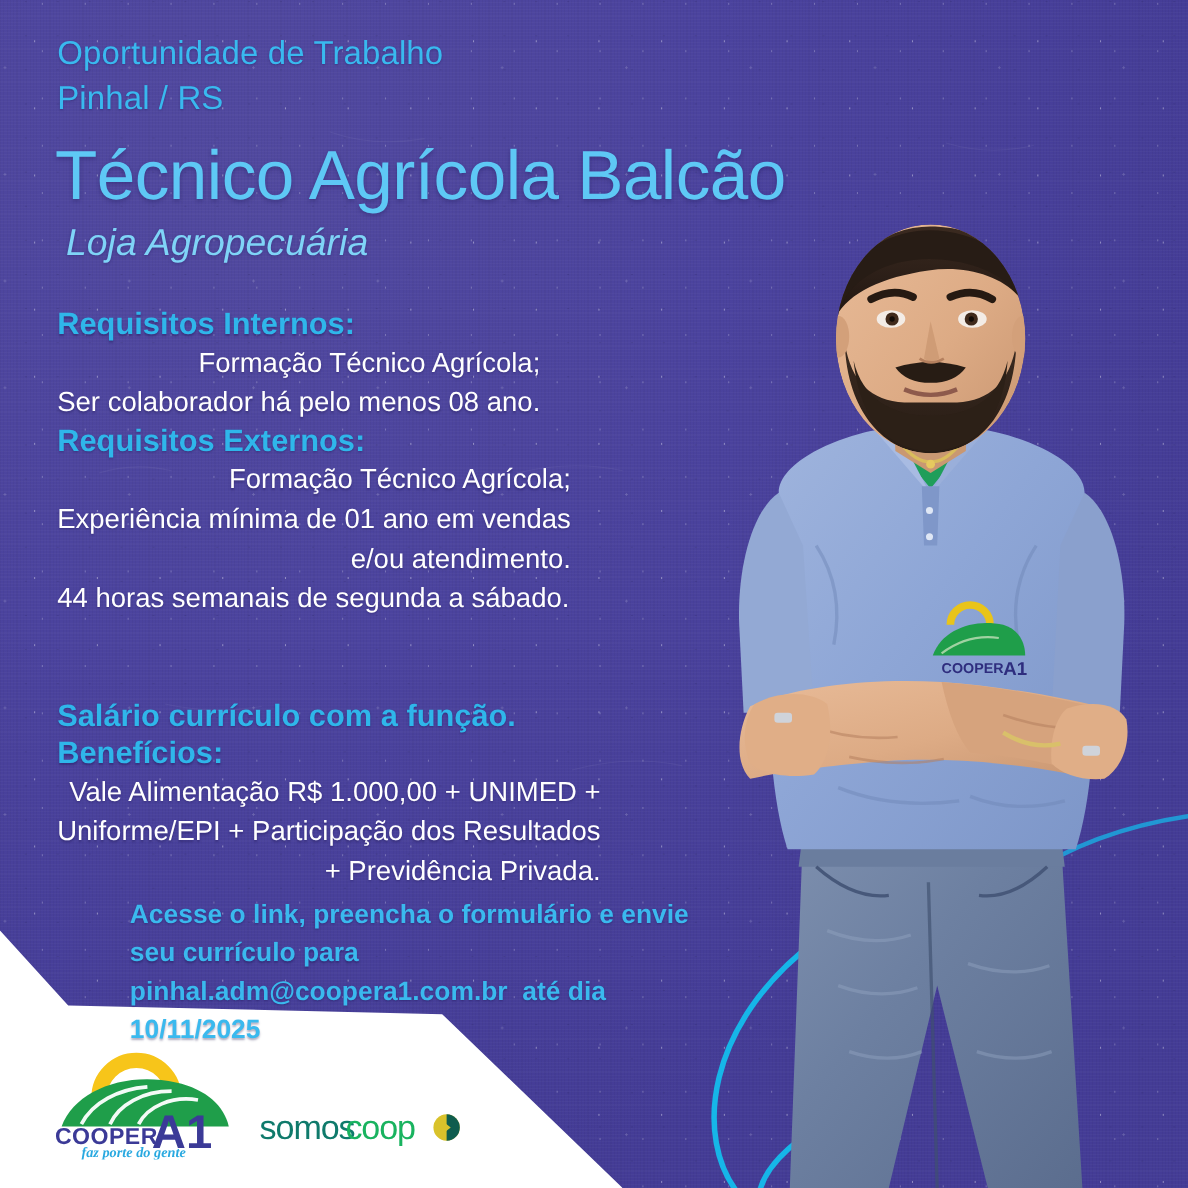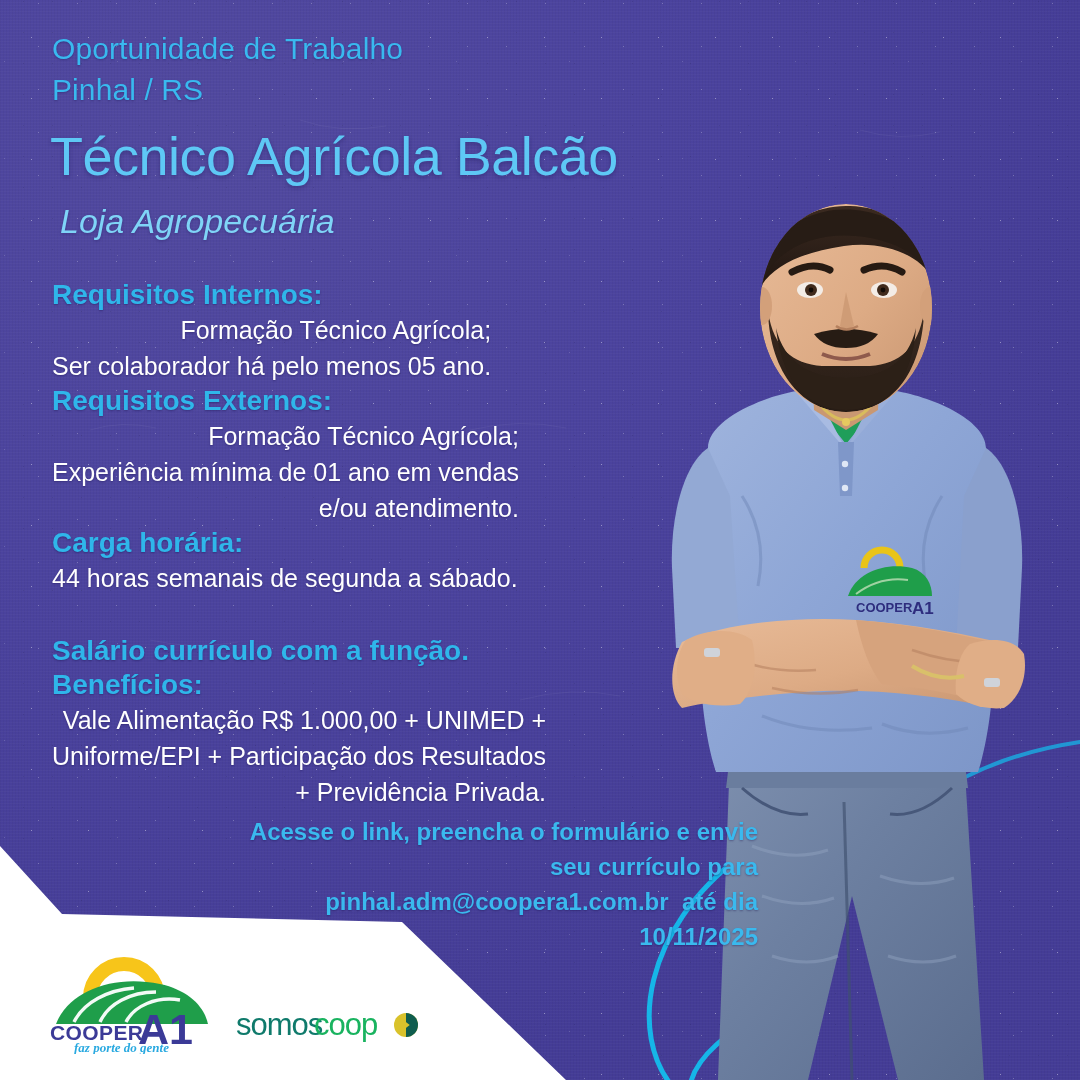--- a/index.html
+++ b/index.html
@@ -68,21 +68,21 @@
 
   .kicker {
     position:absolute; left:52px; top:28px;
     color:#39b9ef; font-size:30px; line-height:1.38;
     letter-spacing:.1px; white-space:pre-line;
     text-shadow:0 1px 2px rgba(20,12,70,.30);
   }
 
   .title {
     position:absolute; left:50px; top:128px;
-    color:#5ec8f5; font-size:54px; line-height:1.04;
+    color:#5ec8f5; font-size:63px; line-height:1.04;
     letter-spacing:-.5px; font-weight:400; white-space:nowrap;
     text-shadow:0 2px 4px rgba(20,12,70,.30);
   }
   .subtitle {
     position:absolute; left:60px; top:203px;
     color:#7fd4f7; font-size:34px; line-height:1.1;
     font-weight:400; white-space:nowrap;
     text-shadow:0 1px 3px rgba(20,12,70,.28);
     font-style:italic;
   }
@@ -92,21 +92,21 @@
     color:#2fb6ea; font-weight:bold; font-size:28px; line-height:34px;
     white-space:nowrap; text-shadow:0 1px 2px rgba(20,12,70,.35);
   }
   .val {
     color:#ffffff; font-size:25px; line-height:36px;
     white-space:nowrap; text-shadow:0 1px 2px rgba(20,12,70,.35);text-align:right;
   }
 
   .cta {
     position:absolute; left:118px; top:814px; width:640px;
-    text-align:right; color:#3ab9ee; font-weight:bold;
+    text-align:left; color:#3ab9ee; font-weight:bold;
     font-size:24px; line-height:35px;
     text-shadow:0 1px 2px rgba(20,12,70,.35);
   }
   .cta .line { white-space:nowrap; }
 
   
   #cooper-logo { position:absolute; left:38px; top:948px; width:186px; height:106px; }
   
   #somos-logo  { position:absolute; left:236px; top:1003px; width:196px; height:44px; }
 </style>
@@ -278,32 +278,31 @@
   <div class="content">
 
     <div class="kicker"><span>Oportunidade de Trabalho</span><br><span>Pinhal / RS</span></div>
 
     <div class="title">Técnico Agrícola Balcão</div>
     <div class="subtitle">Loja Agropecuária</div>
 
     <div class="block" style="top:278px">
       <div class="lbl">Requisitos Internos:</div>
       <div class="val">Formação Técnico Agrícola;</div>
-      <div class="val">Ser colaborador há pelo menos 05 ano.</div>
+      <div class="val">Ser colaborador há pelo menos 08 ano.</div>
     </div>
 
     <div class="block" style="top:384px">
       <div class="lbl">Requisitos Externos:</div>
       <div class="val">Formação Técnico Agrícola;</div>
       <div class="val">Experiência mínima de 01 ano em vendas</div>
       <div class="val">e/ou atendimento.</div>
     </div>
 
     <div class="block" style="top:526px">
-      <div class="lbl">Carga horária:</div>
       <div class="val">44 horas semanais de segunda a sábado.</div>
     </div>
 
     <div class="block" style="top:634px">
       <div class="lbl">Salário currículo com a função.</div>
       <div class="lbl">Benefícios:</div>
       <div class="val">Vale Alimentação R$ 1.000,00 + UNIMED +</div>
       <div class="val">Uniforme/EPI + Participação dos Resultados</div>
       <div class="val">+ Previdência Privada.</div>
     </div>

